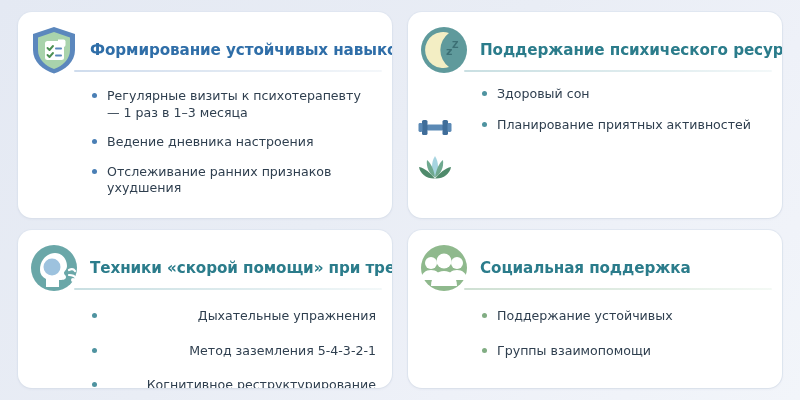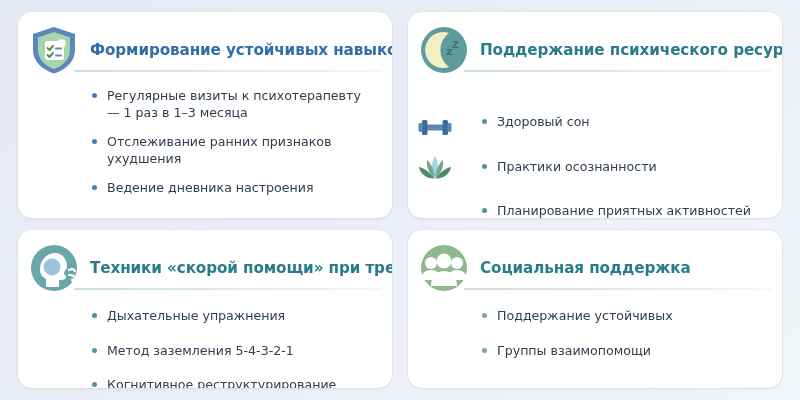--- a/index.html
+++ b/index.html
@@ -97,23 +97,23 @@
 
   .card.c3 .card-title { color: #2b7c8b; }
   .card.c3 .title-rule { background: linear-gradient(to right, #c9dfe2 0%, #e4eff1 70%, #f3f8f9 100%); }
   .card.c3 ul.items { --bullet: #4f93a0; }
 
   .card.c4 .card-title { color: #2b7c8b; }
   .card.c4 .title-rule { background: linear-gradient(to right, #cfe0d3 0%, #e6f0e8 70%, #f4f9f5 100%); }
   .card.c4 ul.items { --bullet: #81ad83; }
 
   .card.c2 ul.items { padding-top: 12px; }
-  .card.c2 ul.items li { margin-bottom: 14px; margin-top: 28px; }
+  .card.c2 ul.items li { margin-bottom: 14px; }
   .card.c3 ul.items { padding-top: 16px; }
-  .card.c3 ul.items li { margin-bottom: 18px; }
+  .card.c3 ul.items li { margin-bottom: 18px; text-align: right; }
   .card.c4 ul.items { padding-top: 16px; }
   .card.c4 ul.items li { margin-bottom: 18px; }
 
   .side-icon {
     position: absolute;
     left: 8px;
     width: 38px;
     height: 32px;
   }
   .side-icon.dumbbell { top: 100px; }
@@ -136,22 +136,22 @@
         <rect x="27" y="23.6" width="7" height="1.9" rx="0.9" fill="#5b87bd"></rect>
         <rect x="27" y="30.6" width="7" height="1.9" rx="0.9" fill="#5b87bd"></rect>
       </svg>
     </div>
     <div class="card-head">
       <div class="card-title">Формирование устойчивых навыков</div>
     </div>
     <div class="title-rule"></div>
     <ul class="items">
       <li>Регулярные визиты к психотерапевту — 1 раз в 1–3 месяца</li>
+      <li>Ведение дневника настроения</li>
       <li>Отслеживание ранних признаков ухудшения</li>
-      <li>Ведение дневника настроения</li>
     </ul>
   </div>
 
   <div class="card c2">
     <div class="card-icon">
       <svg viewBox="0 0 52 52" width="52" height="52">
         <circle cx="26" cy="26" r="23" fill="#5f9a9c"></circle>
         <path d="M31 9 A18 18 0 1 0 31 43 A21 21 0 0 1 31 9 Z" fill="#f3eec4"></path>
         <text x="28" y="31" font-family="DejaVu Sans, sans-serif" font-size="11" font-weight="bold" fill="#3c6f74">z</text>
         <text x="34" y="24" font-family="DejaVu Sans, sans-serif" font-size="9" font-weight="bold" fill="#3c6f74">Z</text>
@@ -174,21 +174,20 @@
         <path d="M3 15 C4 22 11 27 19 26.5 C14 21 9 16 3 15 Z" fill="#4f8a6b"></path>
         <path d="M35 15 C34 22 27 27 19 26.5 C24 21 29 16 35 15 Z" fill="#4f8a6b"></path>
       </svg>
     </div>
     <div class="card-head">
       <div class="card-title">Поддержание психического ресурса</div>
     </div>
     <div class="title-rule"></div>
     <ul class="items">
       <li>Здоровый сон</li>
-      <li>Практики осознанности</li>
       <li>Планирование приятных активностей</li>
     </ul>
   </div>
 
   <div class="card c3">
     <div class="card-icon">
       <svg viewBox="0 0 52 52" width="52" height="52">
         <circle cx="26" cy="26" r="23" fill="#6aa7a8"></circle>
         <path d="M12 28 C12 17 20 11 27 11 C34 11 39 17 39 24 C39 28 36 29 36 31 C36 33 38 33 38 35 C38 38 34 38 31 38 L31 45 L18 45 L18 37 C14 35 12 32 12 28 Z" fill="#ffffff"></path>
         <circle cx="24" cy="25" r="8.5" fill="#9dc2de"></circle>

